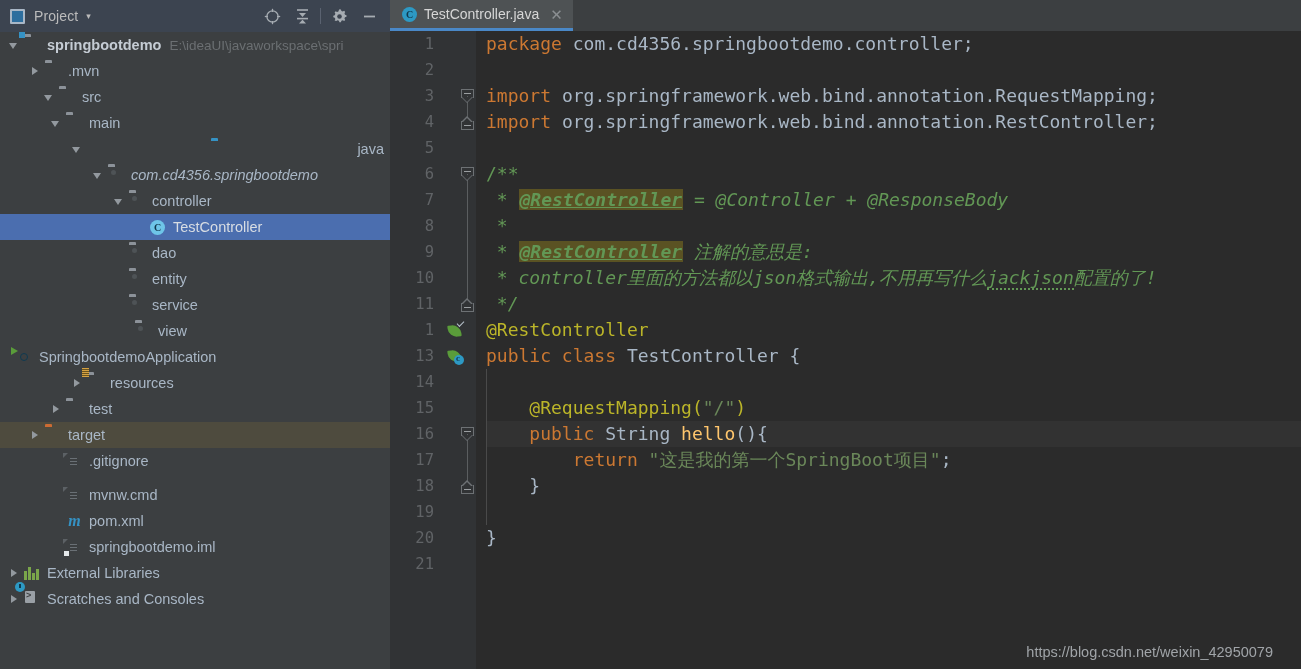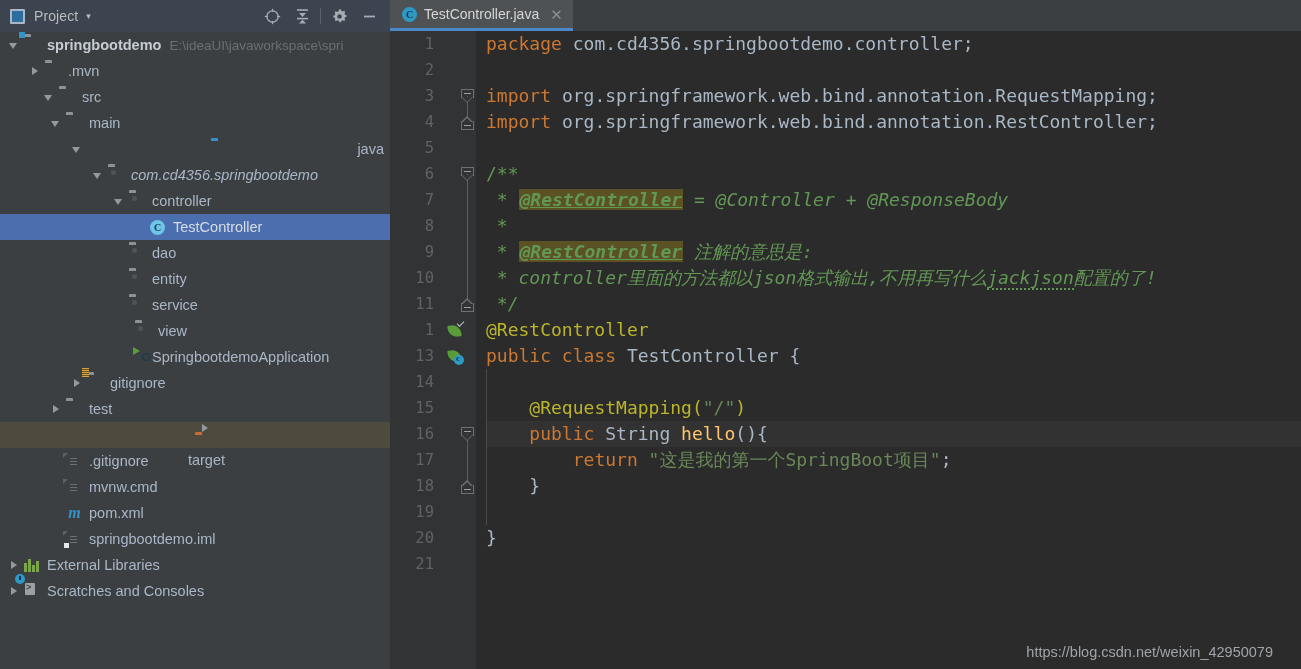--- a/index.html
+++ b/index.html
@@ -26,21 +26,21 @@
   .tool-sep { width:1px; height:16px; background:#5a6270; margin:0 3px; }
 
   
   #tree { flex:1 1 auto; background:#3c3f41; overflow:hidden; padding-top:0; position:relative; }
   .row {
     height:26px; display:flex; align-items:center; white-space:nowrap;
     font-size:14.5px; color:#a9b7c6; padding-right:6px; position:relative;
   }
   .row.selected { background:#4b6eaf; }
   .row.selected .label { color:#d8dde3; }
-  .row.marked { background:#4e4b3e;flex-direction:column; }
+  .row.marked { background:#4e4b3e; }
   .arrow { width:13px; height:13px; flex:0 0 13px; position:relative; margin-right:3px; }
   .arrow.closed::before {
     content:""; position:absolute; left:3px; top:2px;
     border-left:6px solid #93999f; border-top:4.5px solid transparent; border-bottom:4.5px solid transparent;
   }
   .arrow.open::before {
     content:""; position:absolute; left:1px; top:4px;
     border-top:6px solid #93999f; border-left:4.5px solid transparent; border-right:4.5px solid transparent;
   }
   .arrow.none::before { content:none; }
@@ -273,46 +273,46 @@
         <div class="row" style="padding-left: 113px;">
           <span class="arrow none"></span>
           <span class="ico"><span class="f-folder"><span class="pkg-dot"></span></span></span>
           <span class="label">service</span>
         </div>
         <div class="row" style="padding-left: 119px;">
           <span class="arrow none"></span>
           <span class="ico"><span class="f-folder"><span class="pkg-dot"></span></span></span>
           <span class="label">view</span>
         </div>
-        <div class="row" style="padding-left: 113px; text-align: center;">
+        <div class="row" style="">
           <span class="arrow none"></span>
           <span class="ico"><span class="c-spring"><span class="pw"></span></span></span>
           <span class="label">SpringbootdemoApplication</span>
         </div>
         <div class="row" style="padding-left: 71px;">
           <span class="arrow closed"></span>
           <span class="ico"><span class="f-folder"><span class="res"></span></span></span>
-          <span class="label">gitignore</span>
+          <span class="label">resources</span>
         </div>
         <div class="row" style="padding-left: 50px;">
           <span class="arrow closed"></span>
           <span class="ico"><span class="f-folder"></span></span>
           <span class="label">test</span>
         </div>
         <div class="row marked" style="padding-left: 29px;">
           <span class="arrow closed"></span>
           <span class="ico"><span class="f-folder orange"></span></span>
           <span class="label">target</span>
         </div>
         <div class="row" style="padding-left: 50px;">
           <span class="arrow none"></span>
           <span class="ico"><span class="f-file"><span class="lines"></span></span></span>
           <span class="label">.gitignore</span>
         </div>
-        <div class="row" style="padding-left: 50px;">
+        <div class="row" style="padding-left: 50px; margin-top: 8px;">
           <span class="arrow none"></span>
           <span class="ico"><span class="f-file"><span class="lines"></span></span></span>
           <span class="label">mvnw.cmd</span>
         </div>
         <div class="row" style="padding-left: 50px;">
           <span class="arrow none"></span>
           <span class="ico m-maven">m</span>
           <span class="label">pom.xml</span>
         </div>
         <div class="row" style="padding-left: 50px;">

